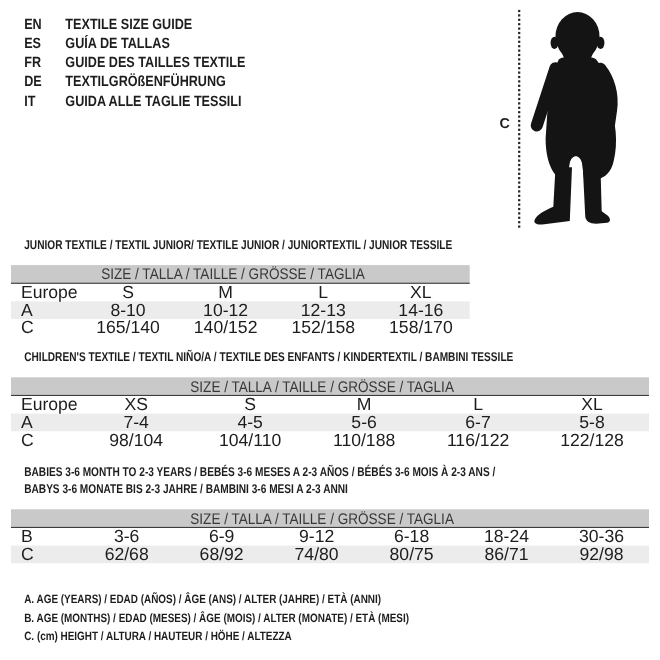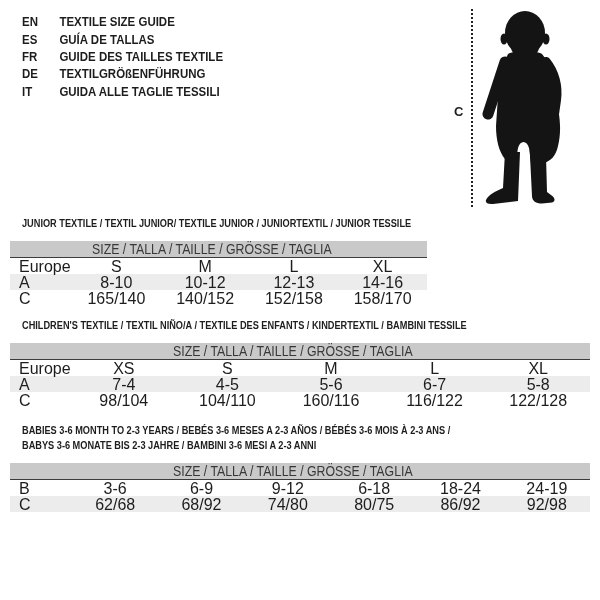--- a/index.html
+++ b/index.html
@@ -131,48 +131,53 @@
       <span class="tcell">7-4</span>
       <span class="tcell">4-5</span>
       <span class="tcell">5-6</span>
       <span class="tcell">6-7</span>
       <span class="tcell">5-8</span>
     </div>
     <div class="trow t2">
       <span class="tlabel">C</span>
       <span class="tcell">98/104</span>
       <span class="tcell">104/110</span>
-      <span class="tcell">160/116</span>
+      <span class="tcell">110/188</span>
       <span class="tcell">116/122</span>
       <span class="tcell">122/128</span>
     </div>
   </div>
 
   <div class="table-title" style="left:22px;top:423px;">
     <div>BABIES 3-6 MONTH TO 2-3 YEARS / BEBÉS 3-6 MESES A 2-3 AÑOS / BÉBÉS 3-6 MOIS À 2-3 ANS /</div>
     <div>BABYS 3-6 MONATE BIS 2-3 JAHRE / BAMBINI 3-6 MESI A 2-3 ANNI</div>
   </div>
   <div class="size-table" style="top:463px;width:580px;">
     <div class="size-bar">
       <span>SIZE / TALLA / TAILLE / GRÖSSE / TAGLIA</span>
     </div>
     <div class="trow t3">
       <span class="tlabel">B</span>
       <span class="tcell">3-6</span>
       <span class="tcell">6-9</span>
       <span class="tcell">9-12</span>
       <span class="tcell">6-18</span>
       <span class="tcell">18-24</span>
-      <span class="tcell">24-19</span>
+      <span class="tcell">30-36</span>
     </div>
     <div class="trow t3 alt">
       <span class="tlabel">C</span>
       <span class="tcell">62/68</span>
       <span class="tcell">68/92</span>
       <span class="tcell">74/80</span>
       <span class="tcell">80/75</span>
-      <span class="tcell">86/92</span>
+      <span class="tcell">86/71</span>
       <span class="tcell">92/98</span>
     </div>
   </div>
 
+  <div class="legend">
+    <div class="legend-line">A. AGE (YEARS) / EDAD (AÑOS) / ÂGE (ANS) / ALTER (JAHRE) / ETÀ (ANNI)</div>
+    <div class="legend-line">B. AGE (MONTHS) / EDAD (MESES) / ÂGE (MOIS) / ALTER (MONATE) / ETÀ (MESI)</div>
+    <div class="legend-line">C. (cm) HEIGHT / ALTURA / HAUTEUR / HÖHE / ALTEZZA</div>
+  </div>
 
 </div>
 
 </body></html>

